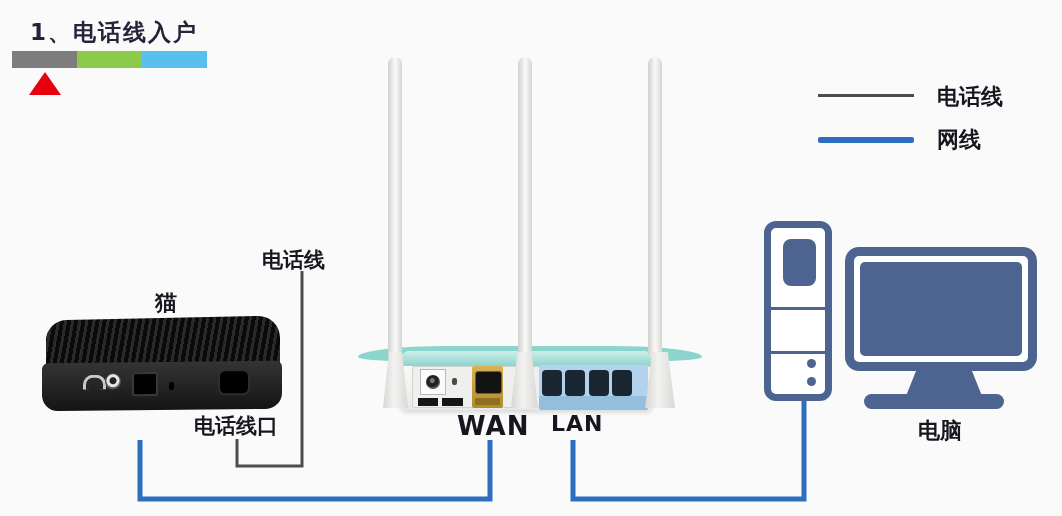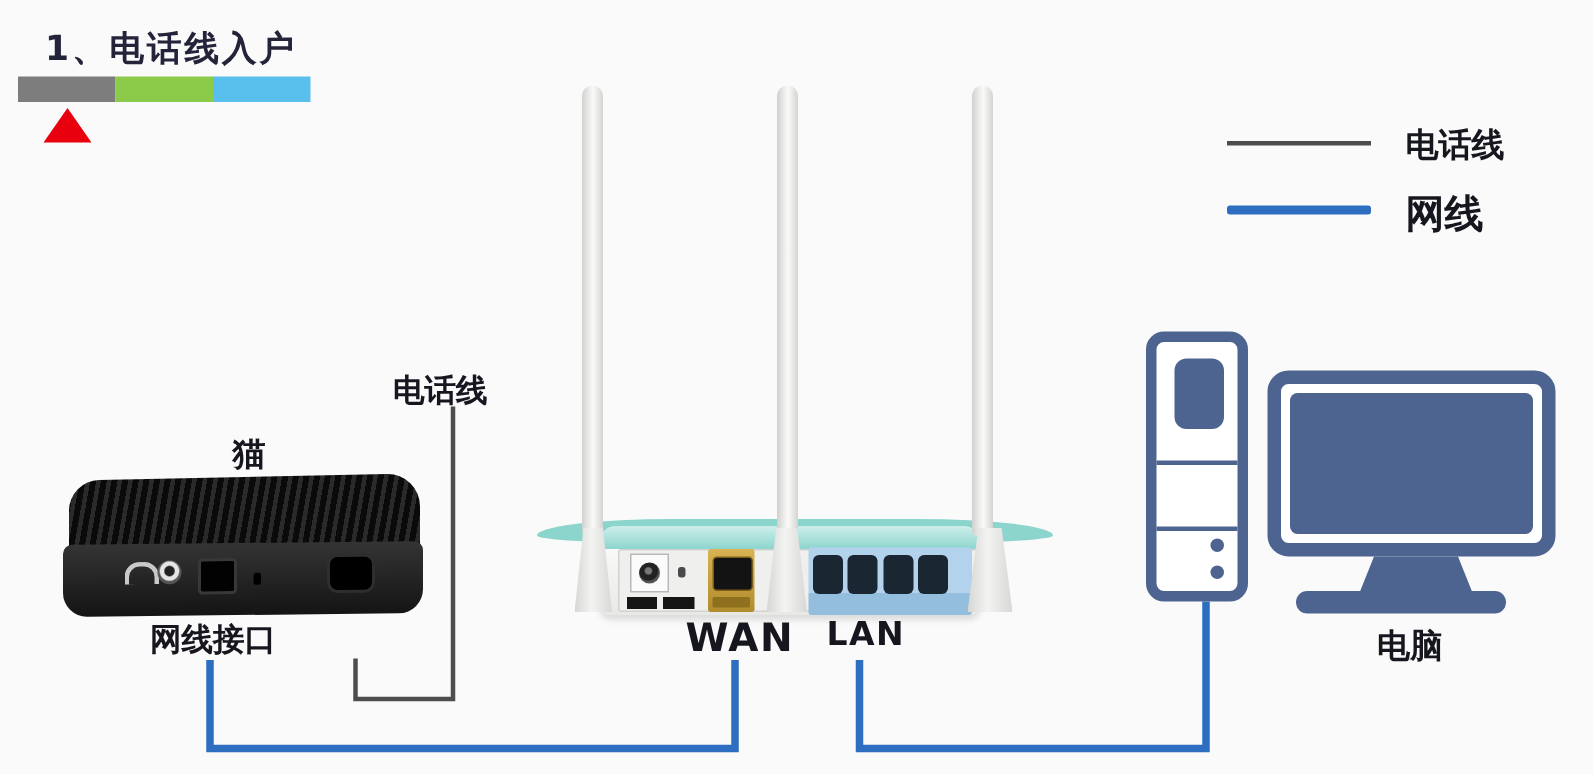--- a/index.html
+++ b/index.html
@@ -17,21 +17,21 @@
   .seg-gray{background:var(--bar-gray,#7d7d7d);}
   .seg-green{background:var(--bar-green,#8cca4a);}
   .seg-blue{background:var(--bar-blue,#59c0ee);}
   .marker{left:29px;top:72px;width:0;height:0;
     border-left:16px solid transparent;border-right:16px solid transparent;
     border-bottom:23px solid var(--marker-red,#e8000f);}
   
   .legend-line-thin{left:818px;top:94px;width:96px;height:3px;background:var(--phone-line,#4d4d4d);}
   .legend-label-1{left:937px;top:82px;font-size:22px;font-weight:600;}
   .legend-line-thick{left:818px;top:137px;width:96px;height:6px;background:var(--cable-blue,#2d6ec0);border-radius:2px;}
-  .legend-label-2{left:937px;top:125px;font-size:26px;font-weight:600;}
+  .legend-label-2{left:937px;top:125px;font-size:22px;font-weight:600;}
   
   .cables{left:0;top:0;width:1062px;height:516px;z-index:1;}
   
   .modem{left:42px;top:318px;width:240px;height:92px;z-index:2;}
   .modem-top{position:absolute;left:4px;right:2px;top:0;height:52px;
     background:repeating-linear-gradient(100deg,#0a0a0a 0 4px,#2a2a2a 4px 7px);
     border-radius:20px 22px 4px 4px;transform:skewY(-1.2deg);}
   .modem-front{position:absolute;left:0;right:0;top:44px;height:48px;
     background:linear-gradient(180deg,#343434,#141414);
     border-radius:6px 6px 16px 16px;transform:skewY(-0.6deg);}
@@ -125,21 +125,21 @@
   <div class="abs modem">
     <div class="modem-top"></div>
     <div class="modem-front">
       <div class="abs m-switch"></div>
       <div class="abs m-power"></div>
       <div class="abs m-rj45"></div>
       <div class="abs m-hole"></div>
       <div class="abs m-phone"></div>
     </div>
   </div>
-  <div class="abs port-label-eth">网线接口</div>
+  <div class="abs port-label-phone">电话线口</div>
 
   <div class="abs ant ant-l"></div>
   <div class="abs ant ant-c"></div>
   <div class="abs ant ant-r"></div>
   <div class="abs router-teal"></div>
   <div class="abs router-body">
     <div class="router-roof"></div>
     <div class="router-panel">
       <div class="r-power"></div>
       <div class="r-reset"></div>

